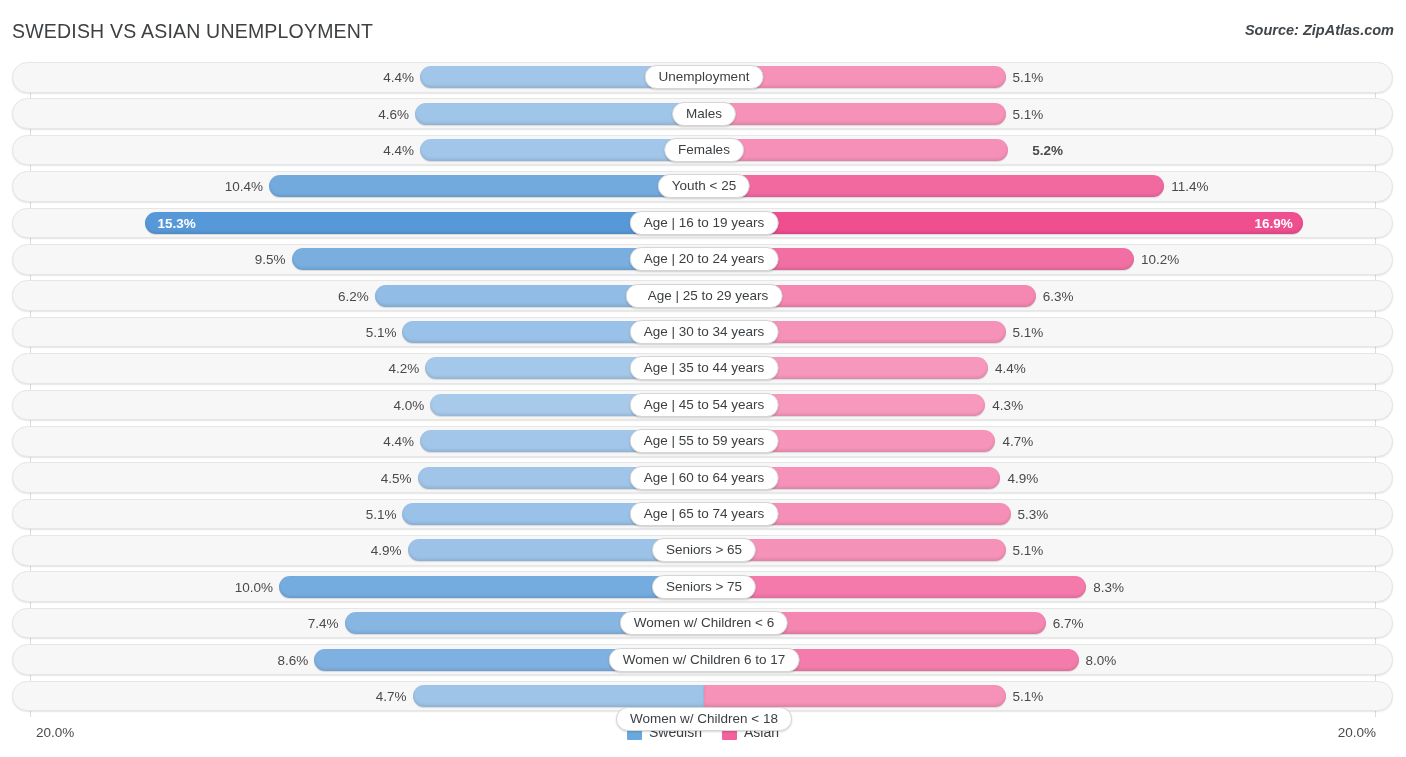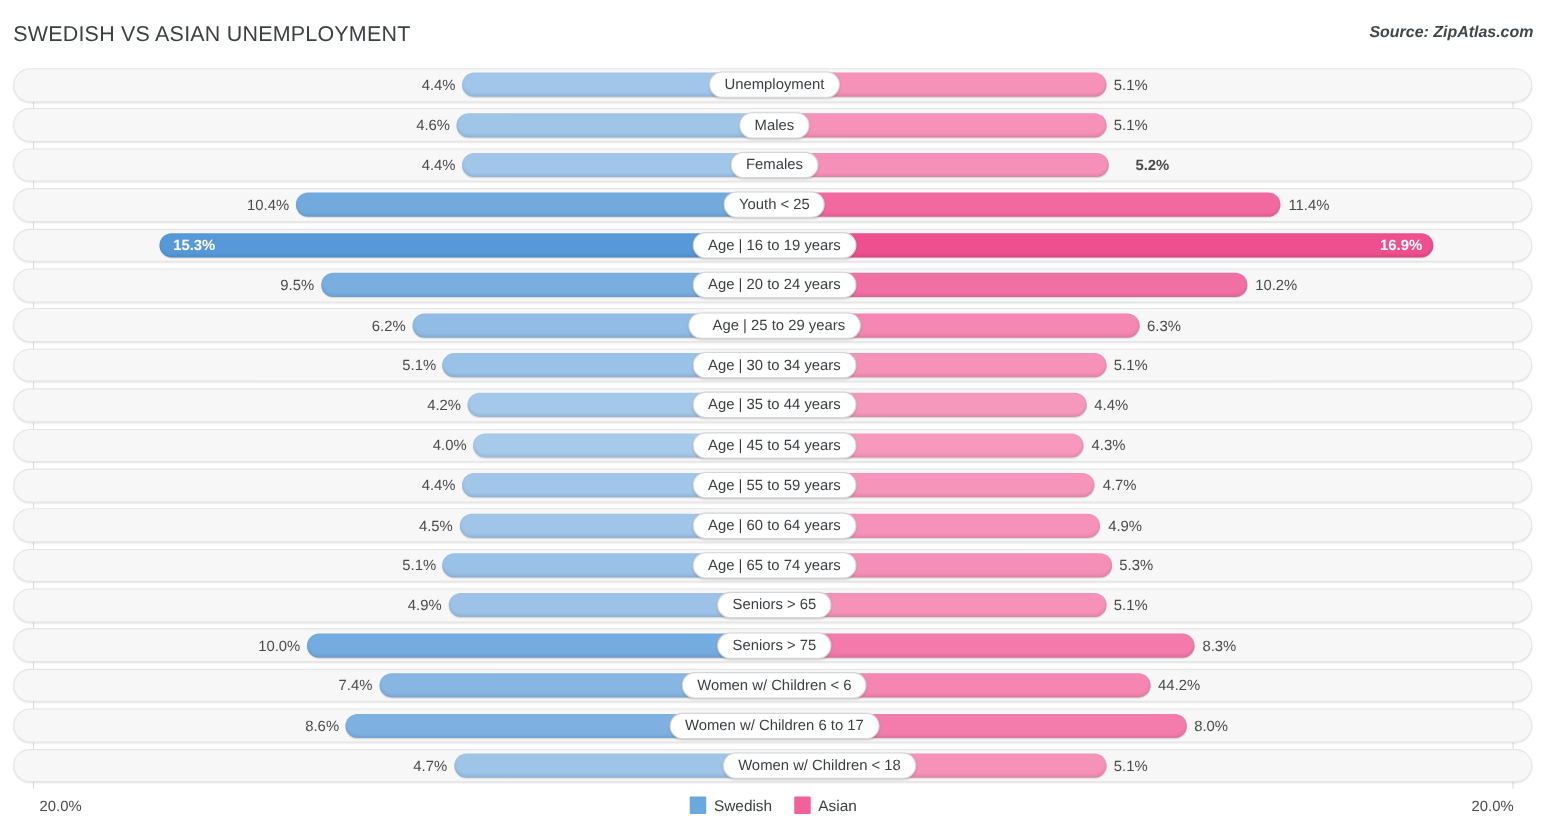--- a/index.html
+++ b/index.html
@@ -323,40 +323,40 @@
             <div class="val" style="left: 216px; width: 44px; text-align: right;">10.0%</div>
             <div class="val" style="left: 1080.16px; width: 48px; text-align: left;">8.3%</div>
             <div class="pill" style="left: 691px;">Seniors &gt; 75</div>
           </div>
         </div>
         <div class="row">
           <div class="row-inner">
             <div class="bar left" style="left: 331.52px; width: 359.48px; background: rgb(135, 182, 227);"></div>
             <div class="bar right" style="left: 691px; width: 341.84px; background: rgb(245, 133, 177);"></div>
             <div class="val" style="left: 281.52px; width: 44px; text-align: right;">7.4%</div>
-            <div class="val" style="left: 1039.84px; width: 48px; text-align: left;">44.2%</div>
+            <div class="val" style="left: 1039.84px; width: 48px; text-align: left;">6.7%</div>
             <div class="pill" style="left: 691px;">Women w/ Children &lt; 6</div>
           </div>
         </div>
         <div class="row">
           <div class="row-inner">
             <div class="bar left" style="left: 301.28px; width: 389.72px; background: rgb(126, 177, 225);"></div>
             <div class="bar right" style="left: 691px; width: 374.6px; background: rgb(244, 124, 172);"></div>
             <div class="val" style="left: 251.28px; width: 44px; text-align: right;">8.6%</div>
             <div class="val" style="left: 1072.6px; width: 48px; text-align: left;">8.0%</div>
             <div class="pill" style="left: 691px;">Women w/ Children 6 to 17</div>
           </div>
         </div>
         <div class="row">
           <div class="row-inner">
             <div class="bar left" style="left: 399.56px; width: 291.44px; background: rgb(158, 196, 232);"></div>
             <div class="bar right" style="left: 691px; width: 301.52px; background: rgb(246, 145, 184);"></div>
             <div class="val" style="left: 349.56px; width: 44px; text-align: right;">4.7%</div>
             <div class="val" style="left: 999.52px; width: 48px; text-align: left;">5.1%</div>
-            <div class="pill" style="left: 732px;">Women w/ Children &lt; 18</div>
+            <div class="pill" style="left: 691px; margin-top: 23px;">Women w/ Children &lt; 18</div>
           </div>
         </div>
       </div>
   </div>
 
   <div class="footer">
     <div class="axis-left">20.0%</div>
     <div class="axis-right">20.0%</div>
     <div class="legend" id="legend">
         <div class="legend-item">

